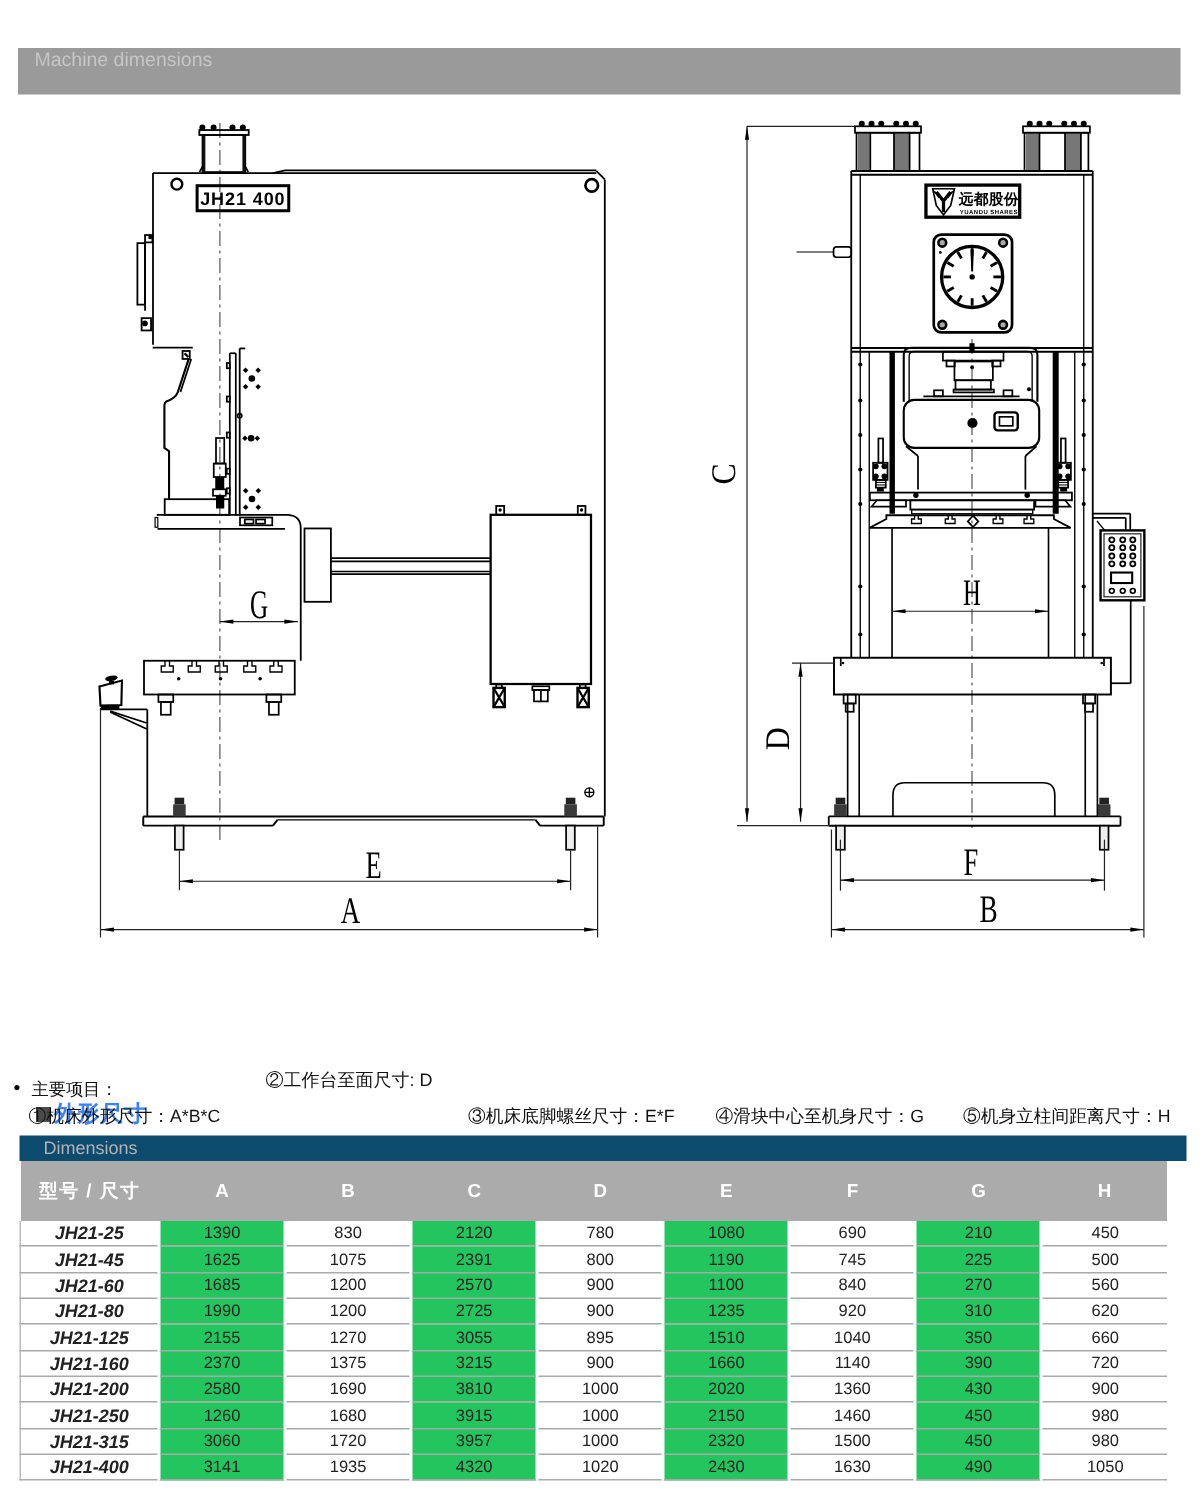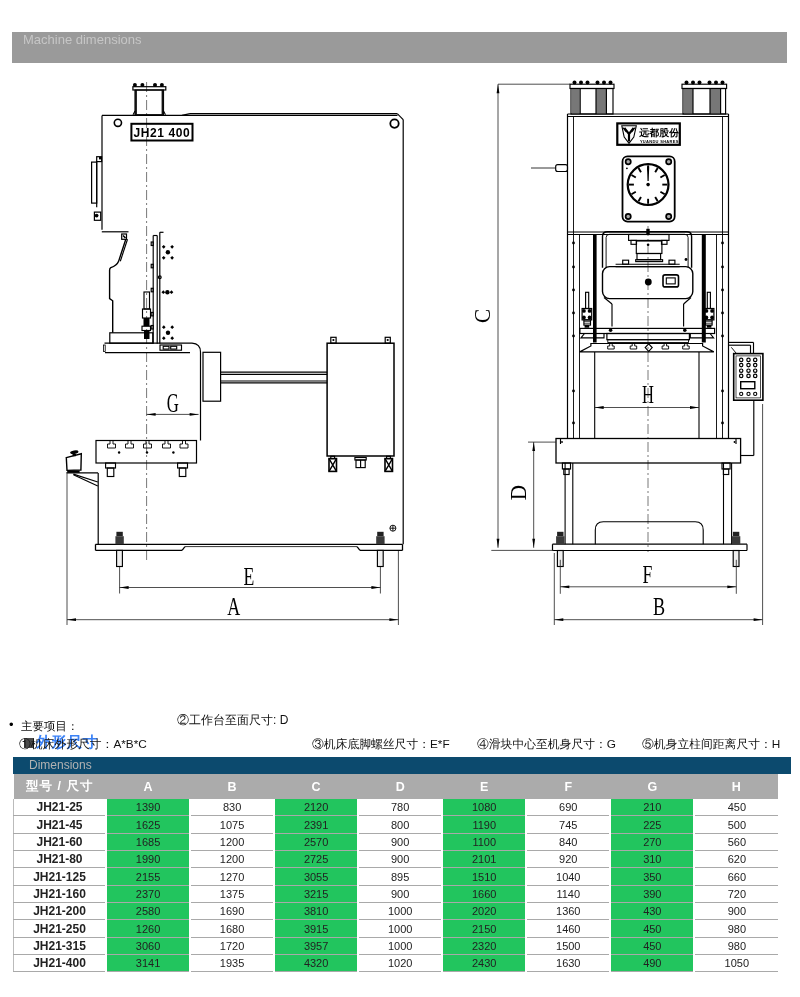--- a/index.html
+++ b/index.html
@@ -4,23 +4,23 @@
 <style>
 html,body{margin:0;padding:0;background:#fff;}
 body{width:800px;height:997px;position:relative;font-family:"Liberation Sans",sans-serif;overflow:hidden;}
 .abs{position:absolute;}
 .title{font-weight:bold;font-size:16px;color:#3b82f6;letter-spacing:0.5px;margin-top:38px;}
 .sq{display:inline-block;width:11px;height:11px;background:#4a4a4a;margin-right:2px;vertical-align:-1px;}
 .banner1{background:#9a9a9a;color:#c6c6c6;font-size:13px;line-height:15px;padding-left:11px;}
 .banner2{background:#0c4a6e;color:#b2b2b2;font-size:12px;line-height:17px;padding-left:16px;}
 table.dim{border-collapse:collapse;table-layout:fixed;font-size:11px;color:#222;}
 table.dim td,table.dim th{padding:0;text-align:center;border-bottom:1px solid #a9a9a9;height:16.35px;}
-table.dim thead th{background:#ababab;color:#fff;border-bottom:none;height:25px;font-weight:bold;font-size:12.5px;}
+table.dim thead th{background:#ababab;color:#fff;border-bottom:none;height:40px;font-weight:bold;font-size:12.5px;}
 th.model{font-size:15px;letter-spacing:1px;}
-td.model{font-weight:bold;font-size:12px;background:#fff;border-right:1px solid #a9a9a9;}
+td.model{font-weight:bold;font-style:italic;font-size:12px;background:#fff;border-right:1px solid #a9a9a9;}
 table.dim tbody td:first-child{border-left:1px solid #bbb;}
 td.g{background:#22c55e;border-left:2px solid #fff;border-right:2px solid #fff;}
 </style>
 </head>
 <body>
 
 <div class="abs title" style="left:24px;top:6px;"><span class="sq"></span>外形尺寸</div>
 
 <div class="abs banner1" style="left:12px;top:32px;width:764px;height:31px;">Machine dimensions</div>
 
@@ -591,21 +591,21 @@
         <td>840</td>
         <td class="g">270</td>
         <td>560</td>
       </tr>
 <tr>
         <td class="model">JH21-80</td>
         <td class="g">1990</td>
         <td>1200</td>
         <td class="g">2725</td>
         <td>900</td>
-        <td class="g">2101</td>
+        <td class="g">1235</td>
         <td>920</td>
         <td class="g">310</td>
         <td>620</td>
       </tr>
 <tr>
         <td class="model">JH21-125</td>
         <td class="g">2155</td>
         <td>1270</td>
         <td class="g">3055</td>
         <td>895</td>

